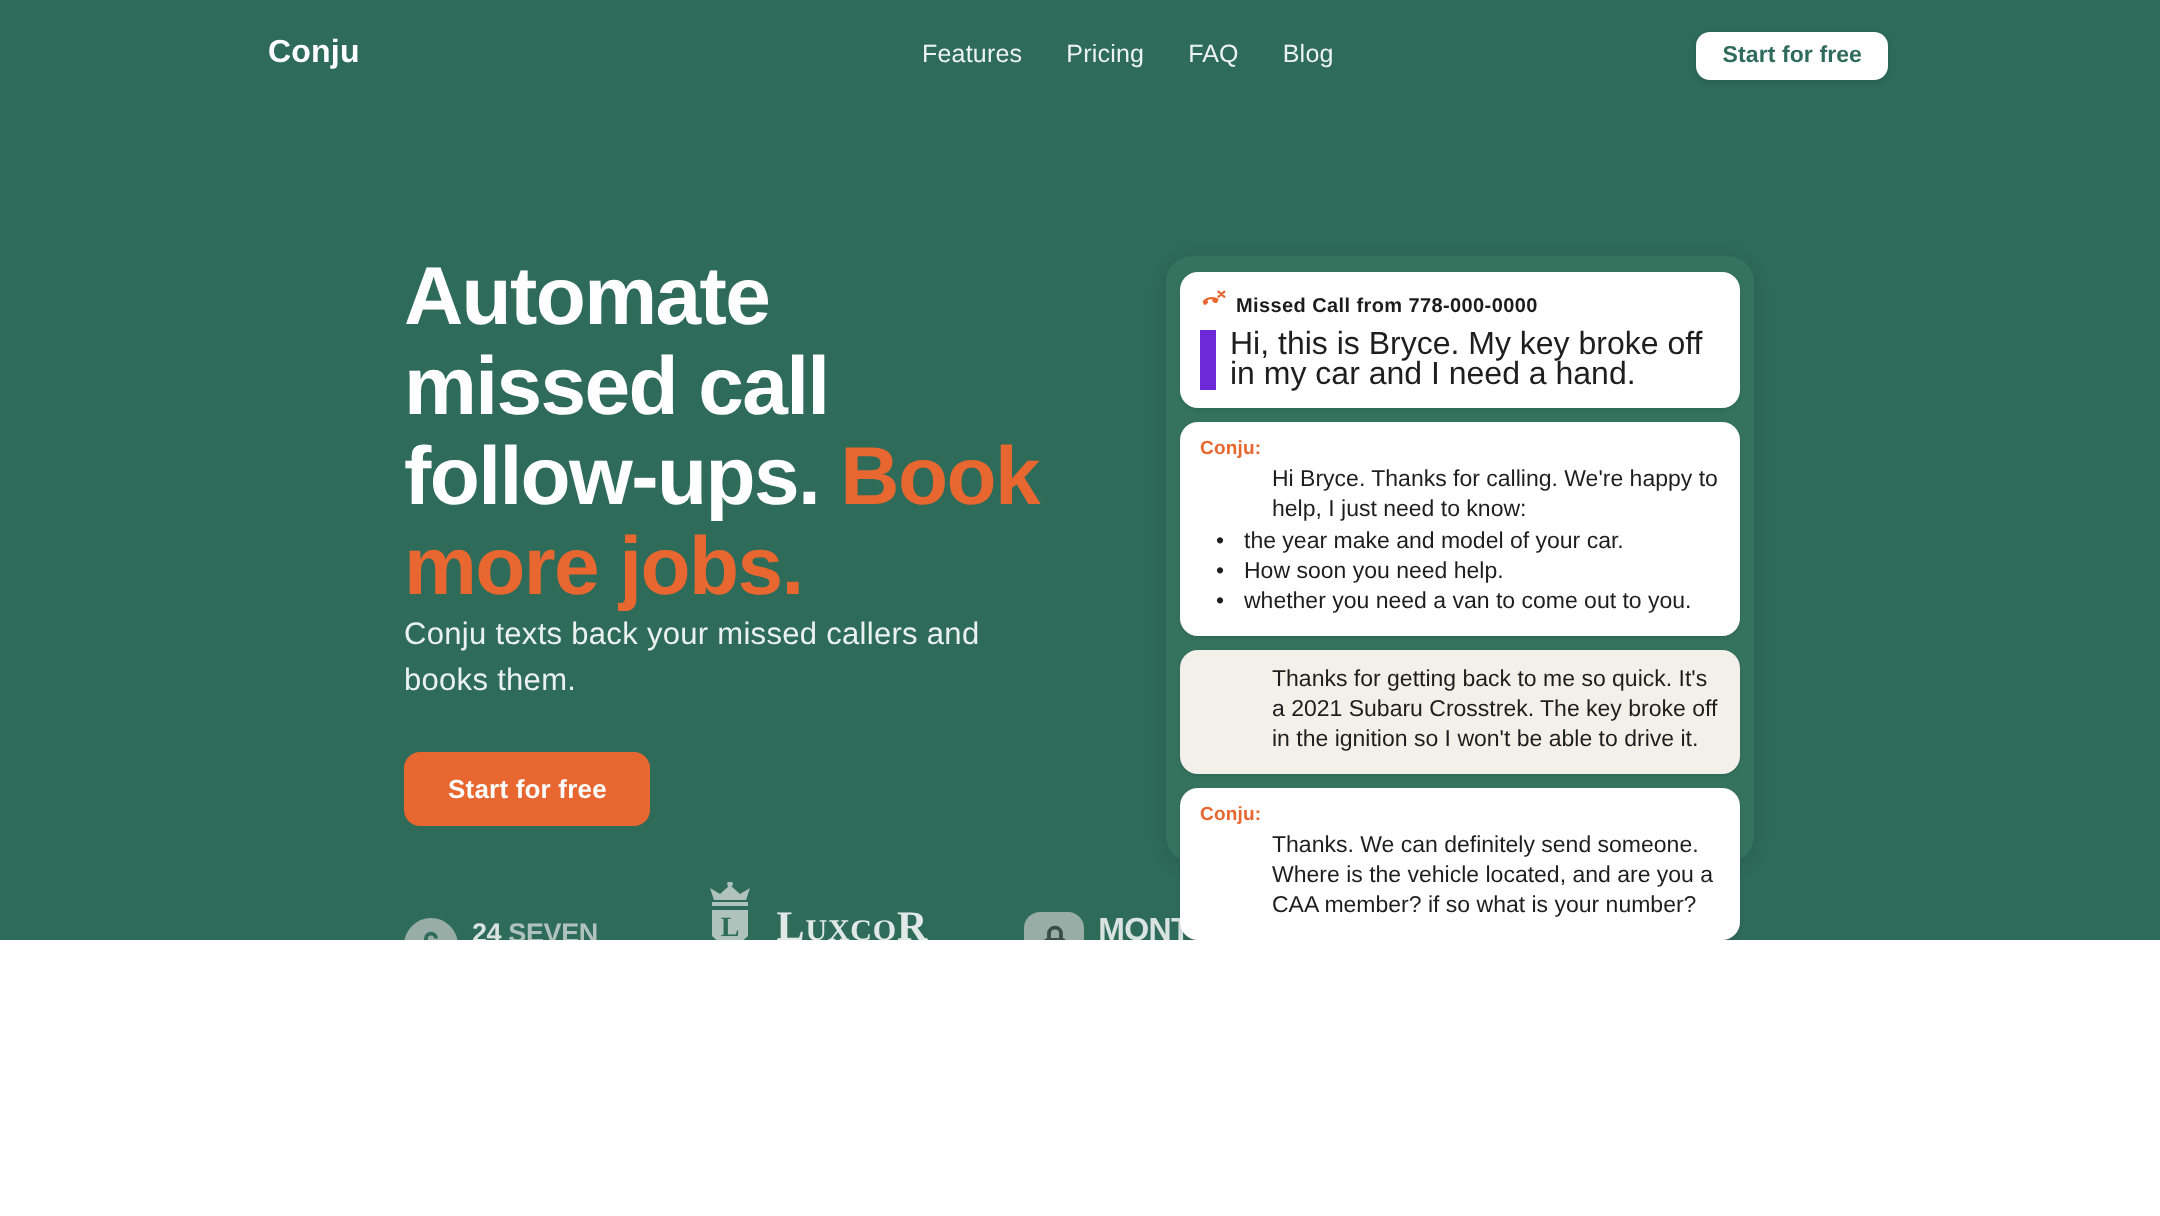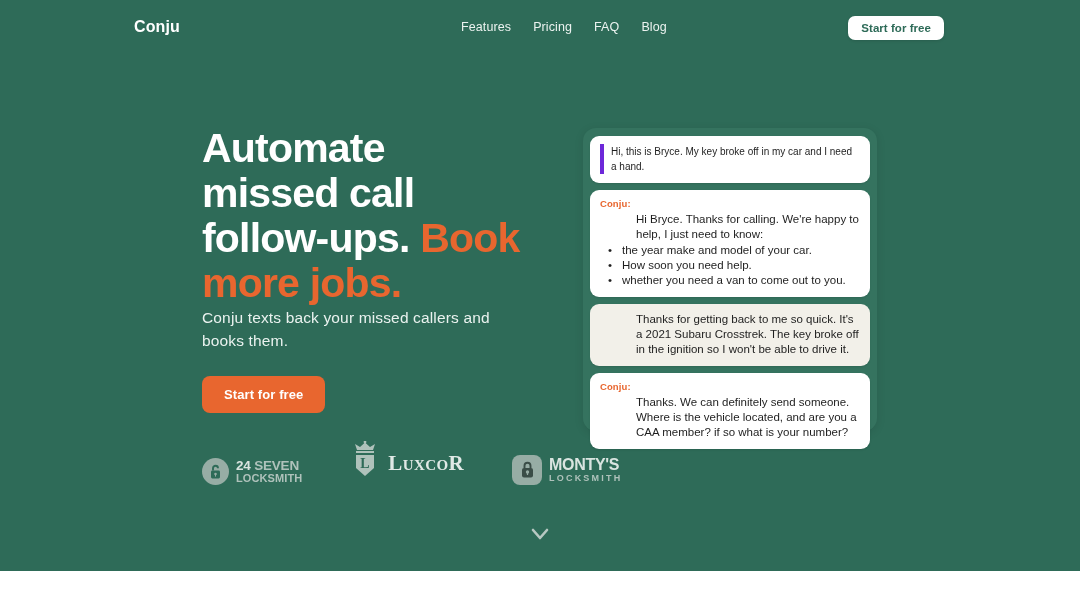--- a/index.html
+++ b/index.html
@@ -8,21 +8,21 @@
     width: 1080px;
     height: 608px;
     background: #ffffff;
     font-family: "Liberation Sans", sans-serif;
     overflow: hidden;
   }
 
   #page {
     position: relative;
     width: 1080px;
-    height: 571px;
+    height: 470px;
     background: #2E6B58;
     overflow: hidden;
   }
 
   
   .nav {
     position: absolute;
     top: 0; left: 0;
     width: 1080px;
     height: 54px;
@@ -176,23 +176,23 @@
     margin-bottom: 3px;
   }
   .bubble-head-label {
     font-size: 10px; font-weight: bold; color: #1c1c1c; letter-spacing: 0.2px;
   }
   .sender {
     font-size: 9.5px; font-weight: bold; color: #E8662F;
     margin-bottom: 3px; letter-spacing: 0.1px;
   }
   .quoted {
-    border-left: 4px solid #6d28d9;
+    border-left: 8px solid #6d28d9;
     padding-left: 7px;
-    font-size: 10px;
+    font-size: 16px;
     line-height: 15px;
     color: #1e1e1e;
   }
   .body-text {
     font-size: 11.5px;
     line-height: 15px;
     color: #1e1e1e;
     margin-left: 36px;
   }
   .bullets { list-style: none; margin-top: 1px; }
@@ -292,20 +292,29 @@
       <span class="logo-txt">
         <div class="logo-t1" style="font-size:16px;color:#e7eeeb;letter-spacing:-0.3px;">MONTY'S</div>
         <div class="logo-t2 spaced">LOCKSMITH</div>
       </span>
     </div>
   </div>
 
   <div class="chat-panel">
 
     <div class="bubble">
+      <div class="bubble-head">
+        <span>
+          <svg width="13" height="12" viewBox="0 0 13 12">
+            <path d="M1.2 5.2 C3.4 3.1 7.2 3.1 9.4 5.2 L8.5 6.6 C8.2 7.0 7.7 7.0 7.3 6.8 L6.4 6.3 C6.1 6.1 6.0 5.8 6.1 5.5 L6.3 4.8 C5.4 4.5 4.4 4.6 3.6 5.0 L3.9 5.7 C4.0 6.0 3.9 6.3 3.6 6.5 L2.7 7.0 C2.3 7.2 1.8 7.1 1.6 6.7 Z" fill="#E8662F" transform="rotate(-8 5 5)"></path>
+            <path d="M9.2 0.8 L12.2 3.4 M12.2 0.8 L9.2 3.4" stroke="#E8662F" stroke-width="1.1" stroke-linecap="round" fill="none"></path>
+          </svg>
+        </span>
+        <span class="bubble-head-label">Missed Call from  778-000-0000</span>
+      </div>
       <div class="quoted">Hi, this is Bryce. My key broke off in my car and I need a hand.</div>
     </div>
 
     <div class="bubble">
       <div class="sender">Conju:</div>
       <div class="body-text">Hi Bryce. Thanks for calling. We're happy to help, I just need to know:</div>
       <ul class="bullets">
         <li>the year make and model of your car.</li>
         <li>How soon you need help.</li>
         <li>whether you need a van to come out to you.</li>

